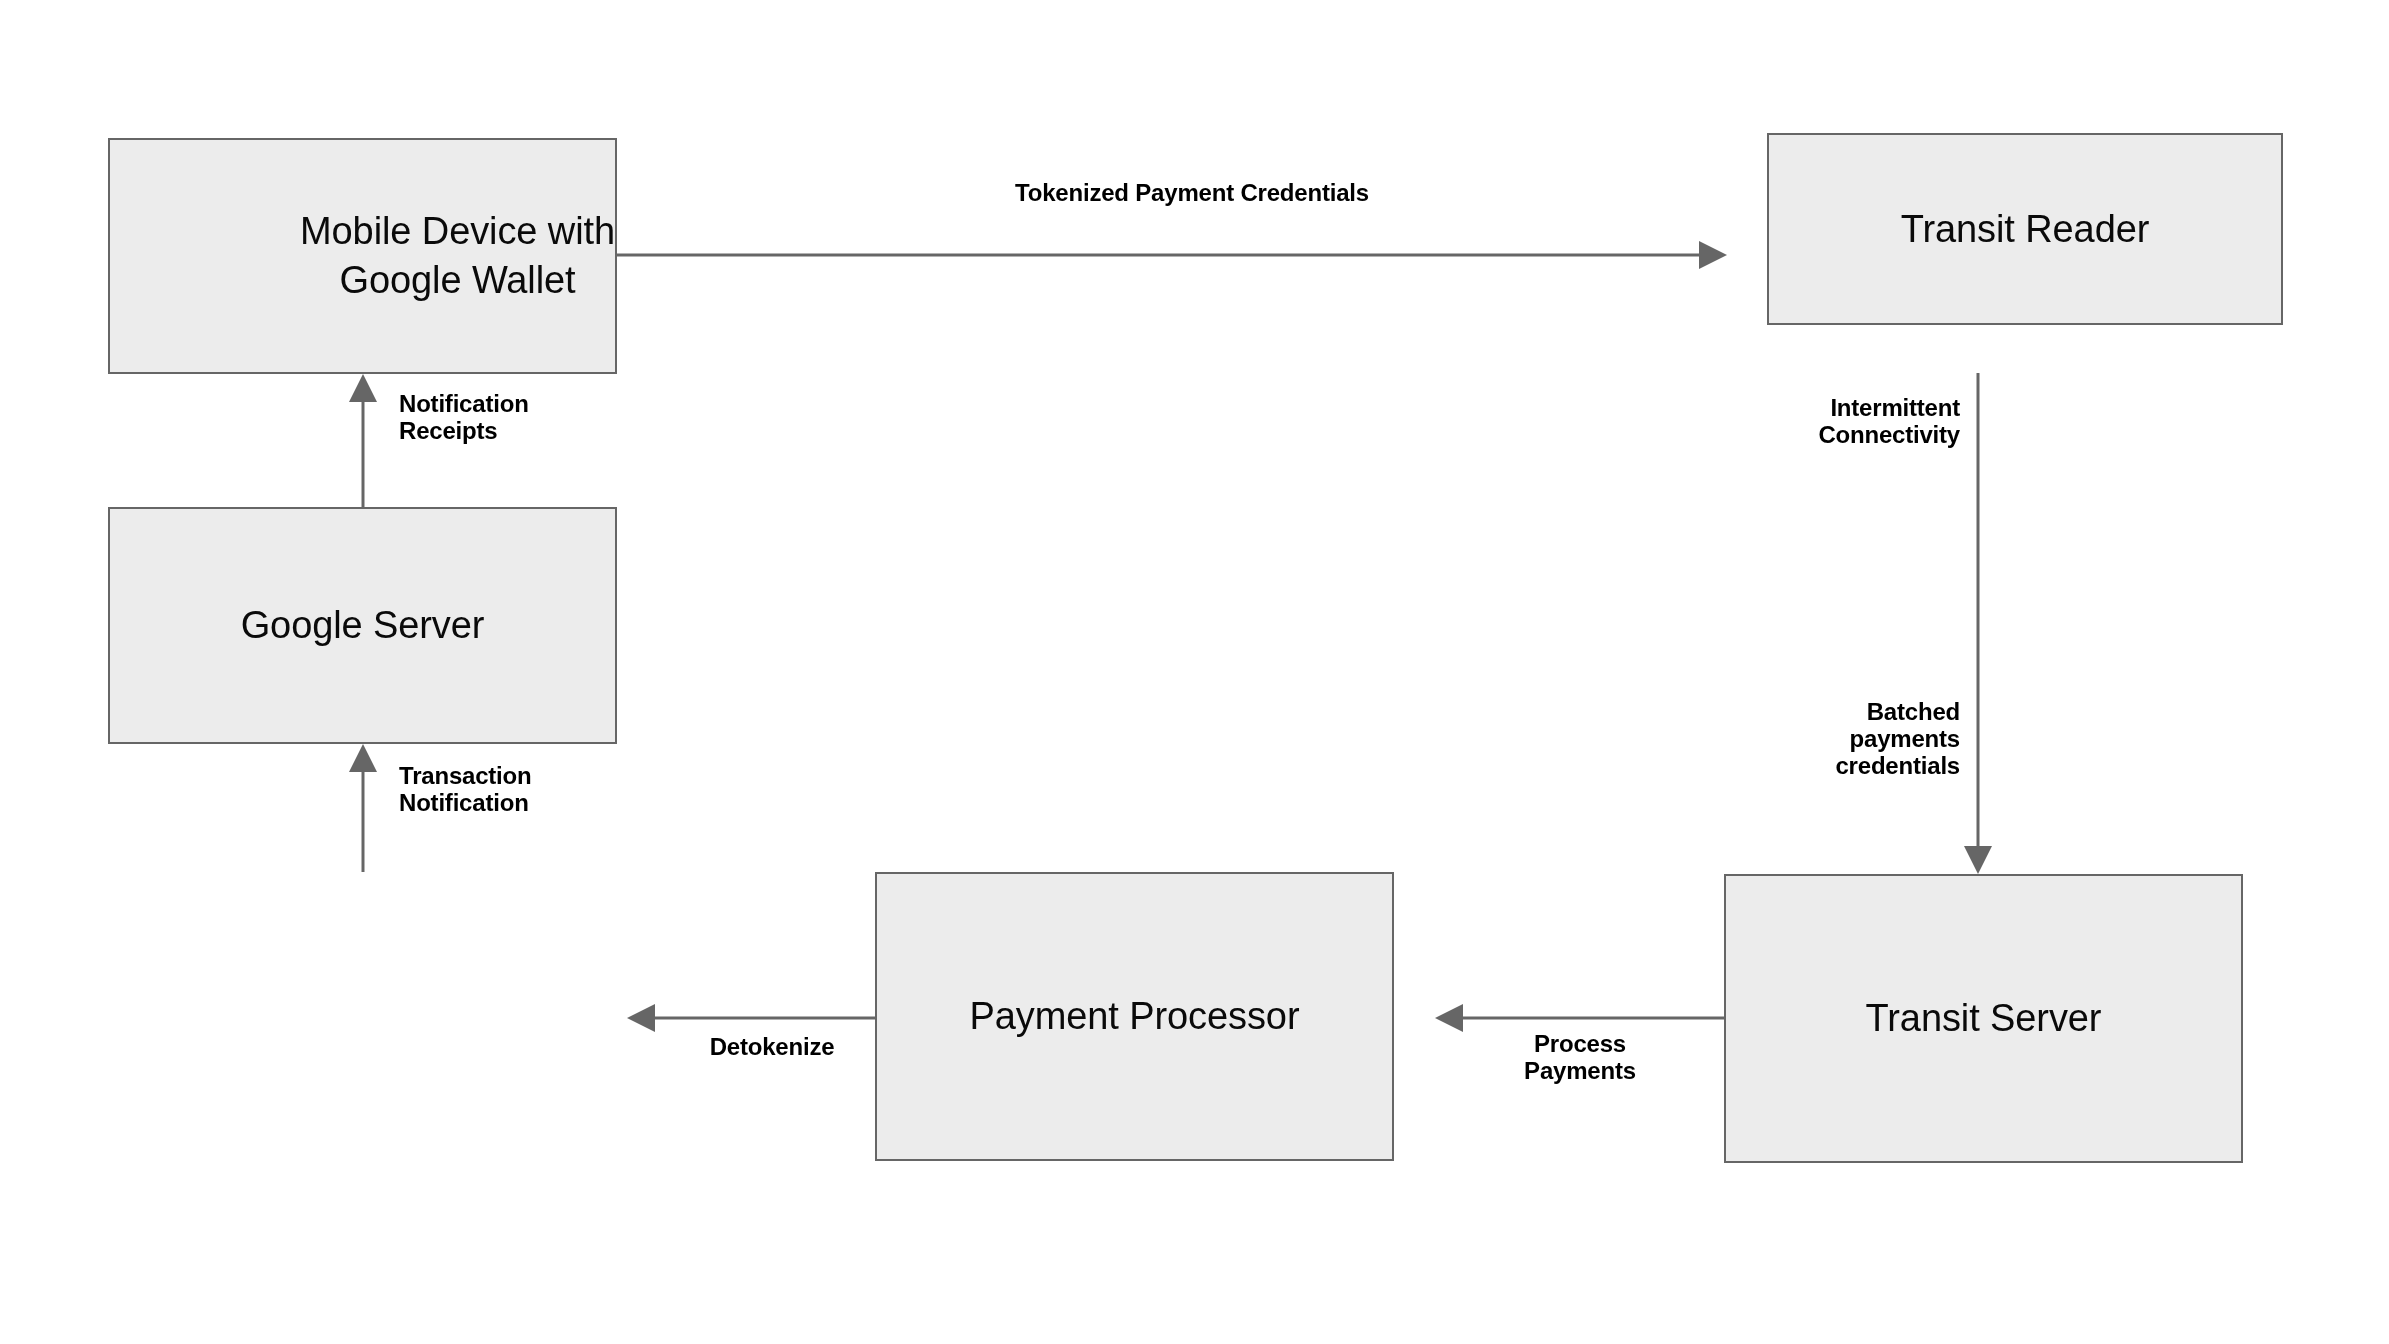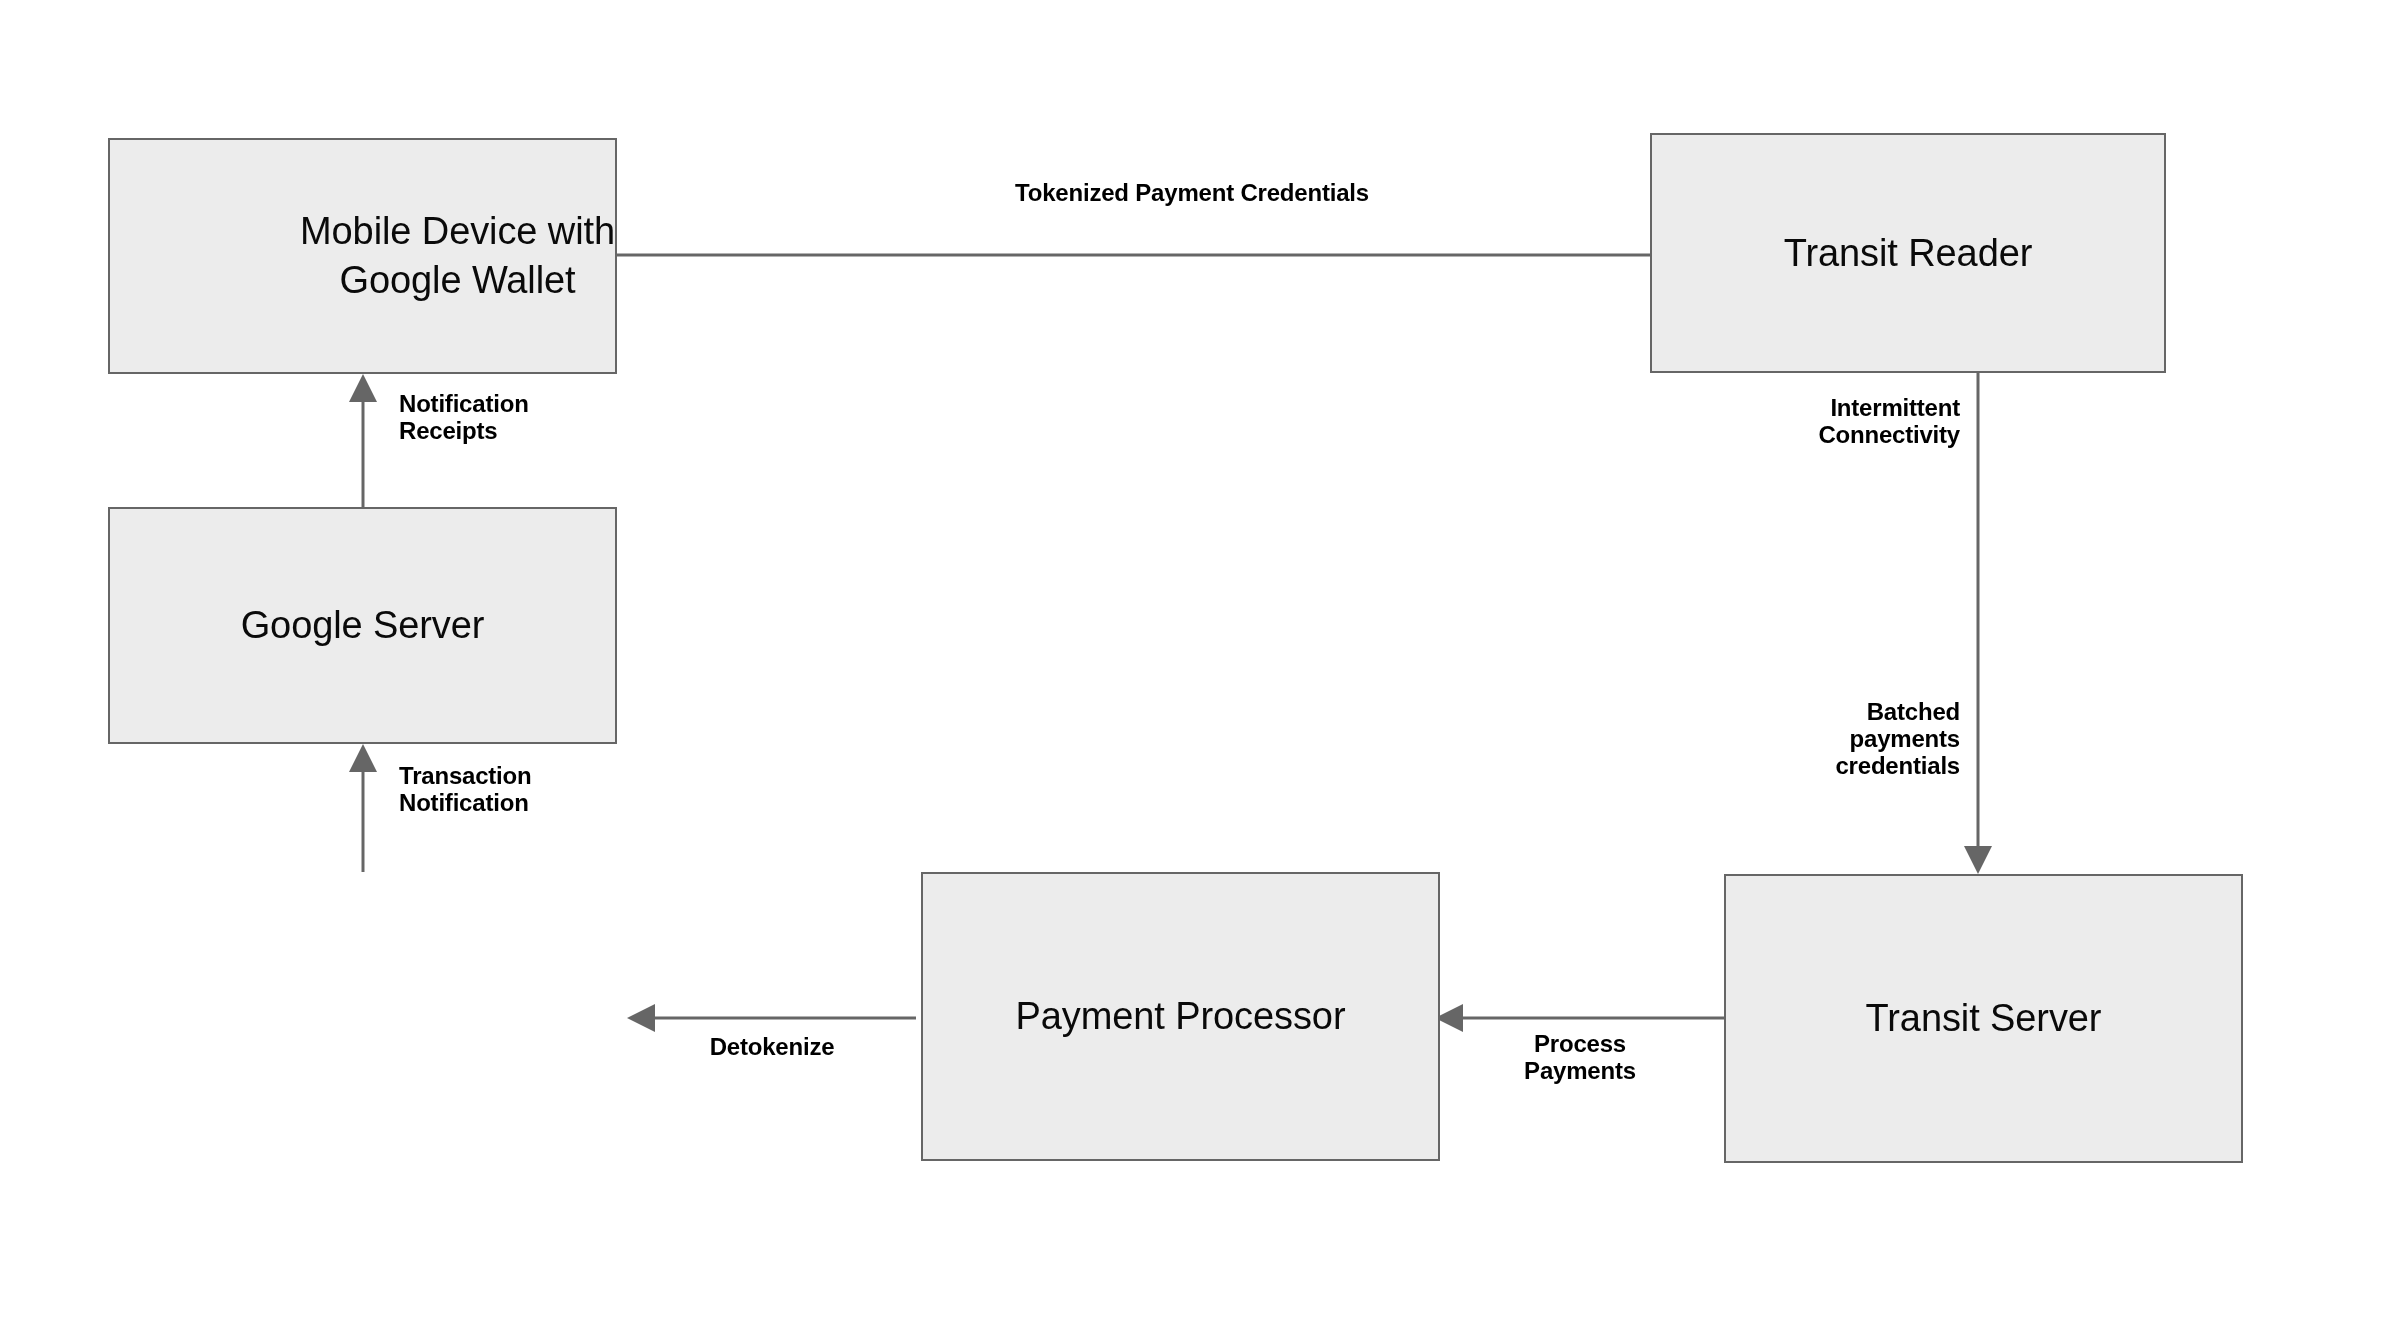--- a/index.html
+++ b/index.html
@@ -103,30 +103,30 @@
       <path class="edge-path" d="M 916 1018 L 649 1018"></path>
       <polygon class="edge-head" points="627,1018 655,1004 655,1032"></polygon>
     </g>
   </svg>
 
   <div class="node" style="left:108px; top:138px; width:509px; height:236px;justify-content:flex-end;">
     <span class="node-label">Mobile Device with
 Google Wallet</span>
   </div>
 
-  <div class="node" style="left:1650px; top:133px; width:516px; height:240px;">
+  <div class="node" style="left:1767px; top:133px; width:516px; height:192px;">
     <span class="node-label">Transit Reader</span>
   </div>
 
   <div class="node" style="left:108px; top:507px; width:509px; height:237px;">
     <span class="node-label">Google Server</span>
   </div>
 
 
-  <div class="node" style="left:921px; top:872px; width:519px; height:289px;">
+  <div class="node" style="left:875px; top:872px; width:519px; height:289px;">
     <span class="node-label">Payment Processor</span>
   </div>
 
   <div class="node" style="left:1724px; top:874px; width:519px; height:289px;">
     <span class="node-label">Transit Server</span>
   </div>
 
   <div class="edge-label center" style="left:842px; top:179px; width:700px;">Tokenized Payment Credentials</div>
 
   <div class="edge-label left" style="left:399px; top:390px; width:330px;">Notification

